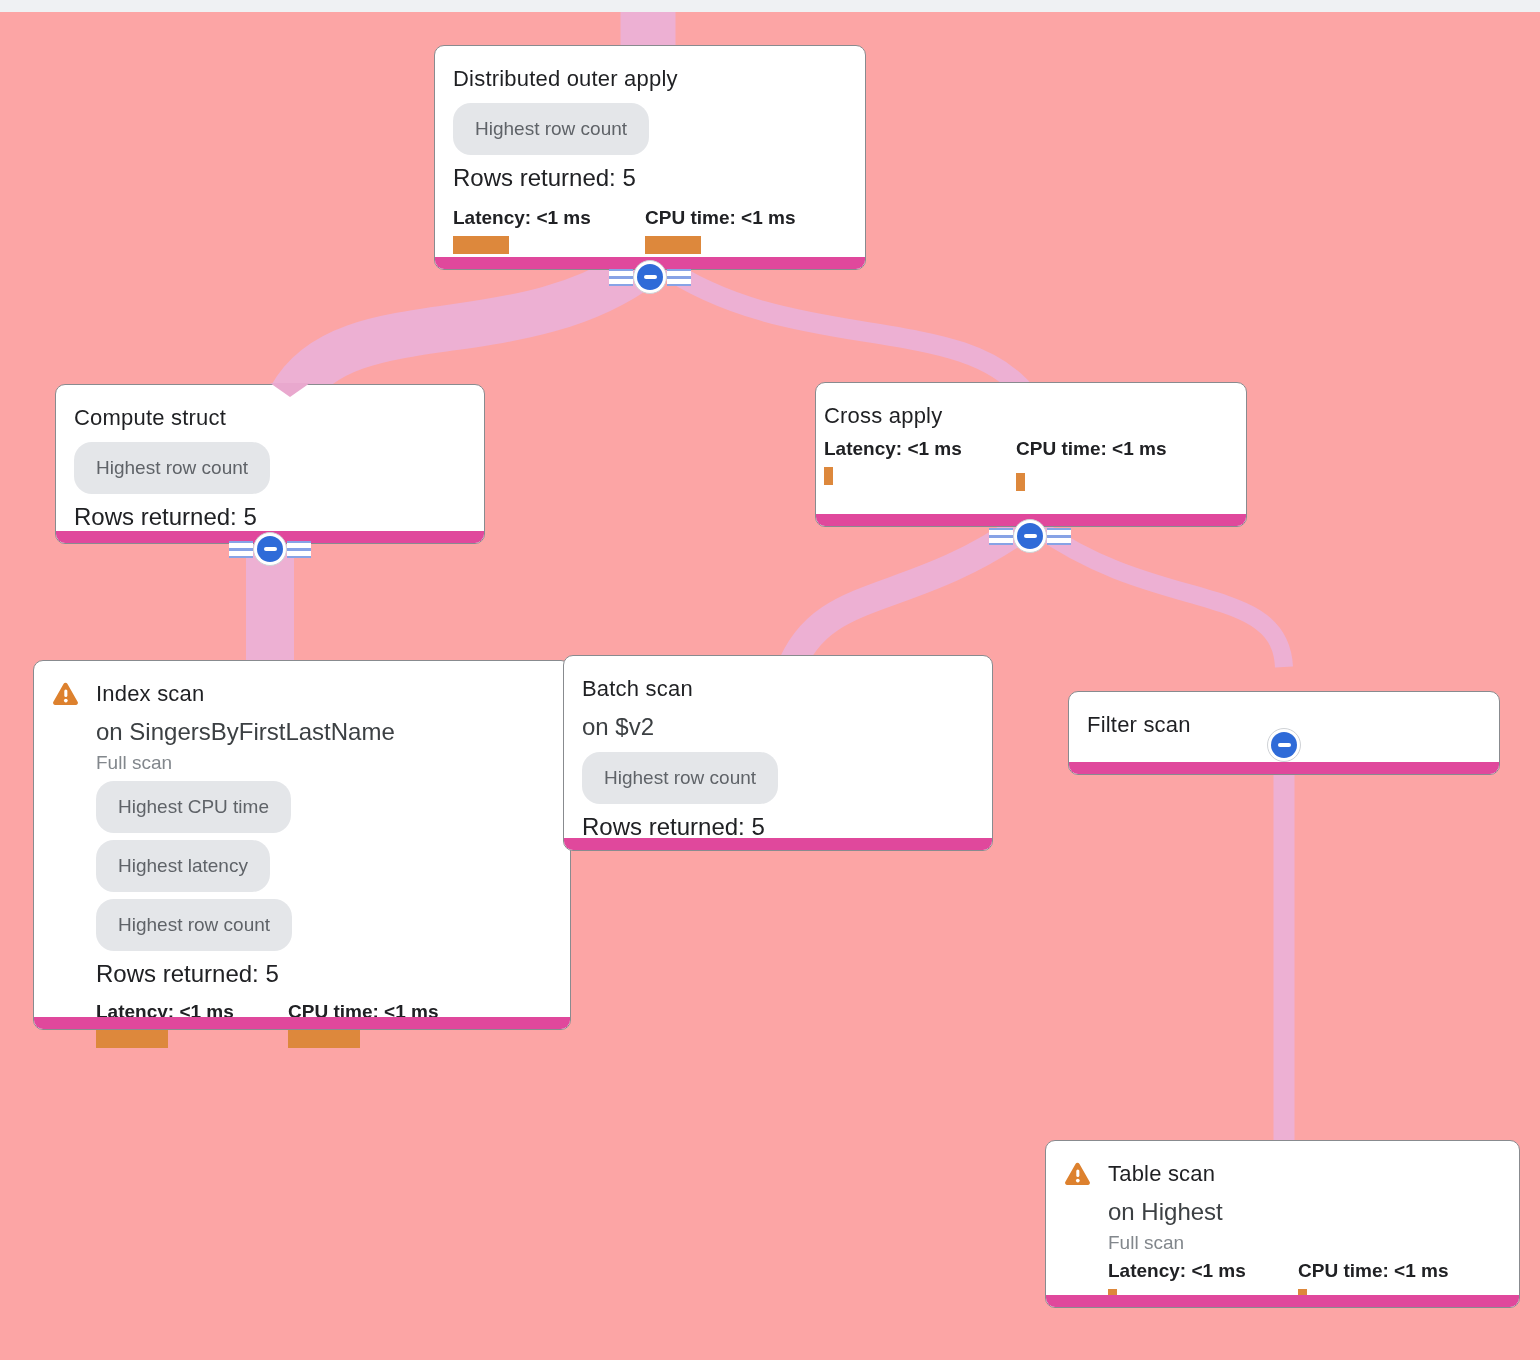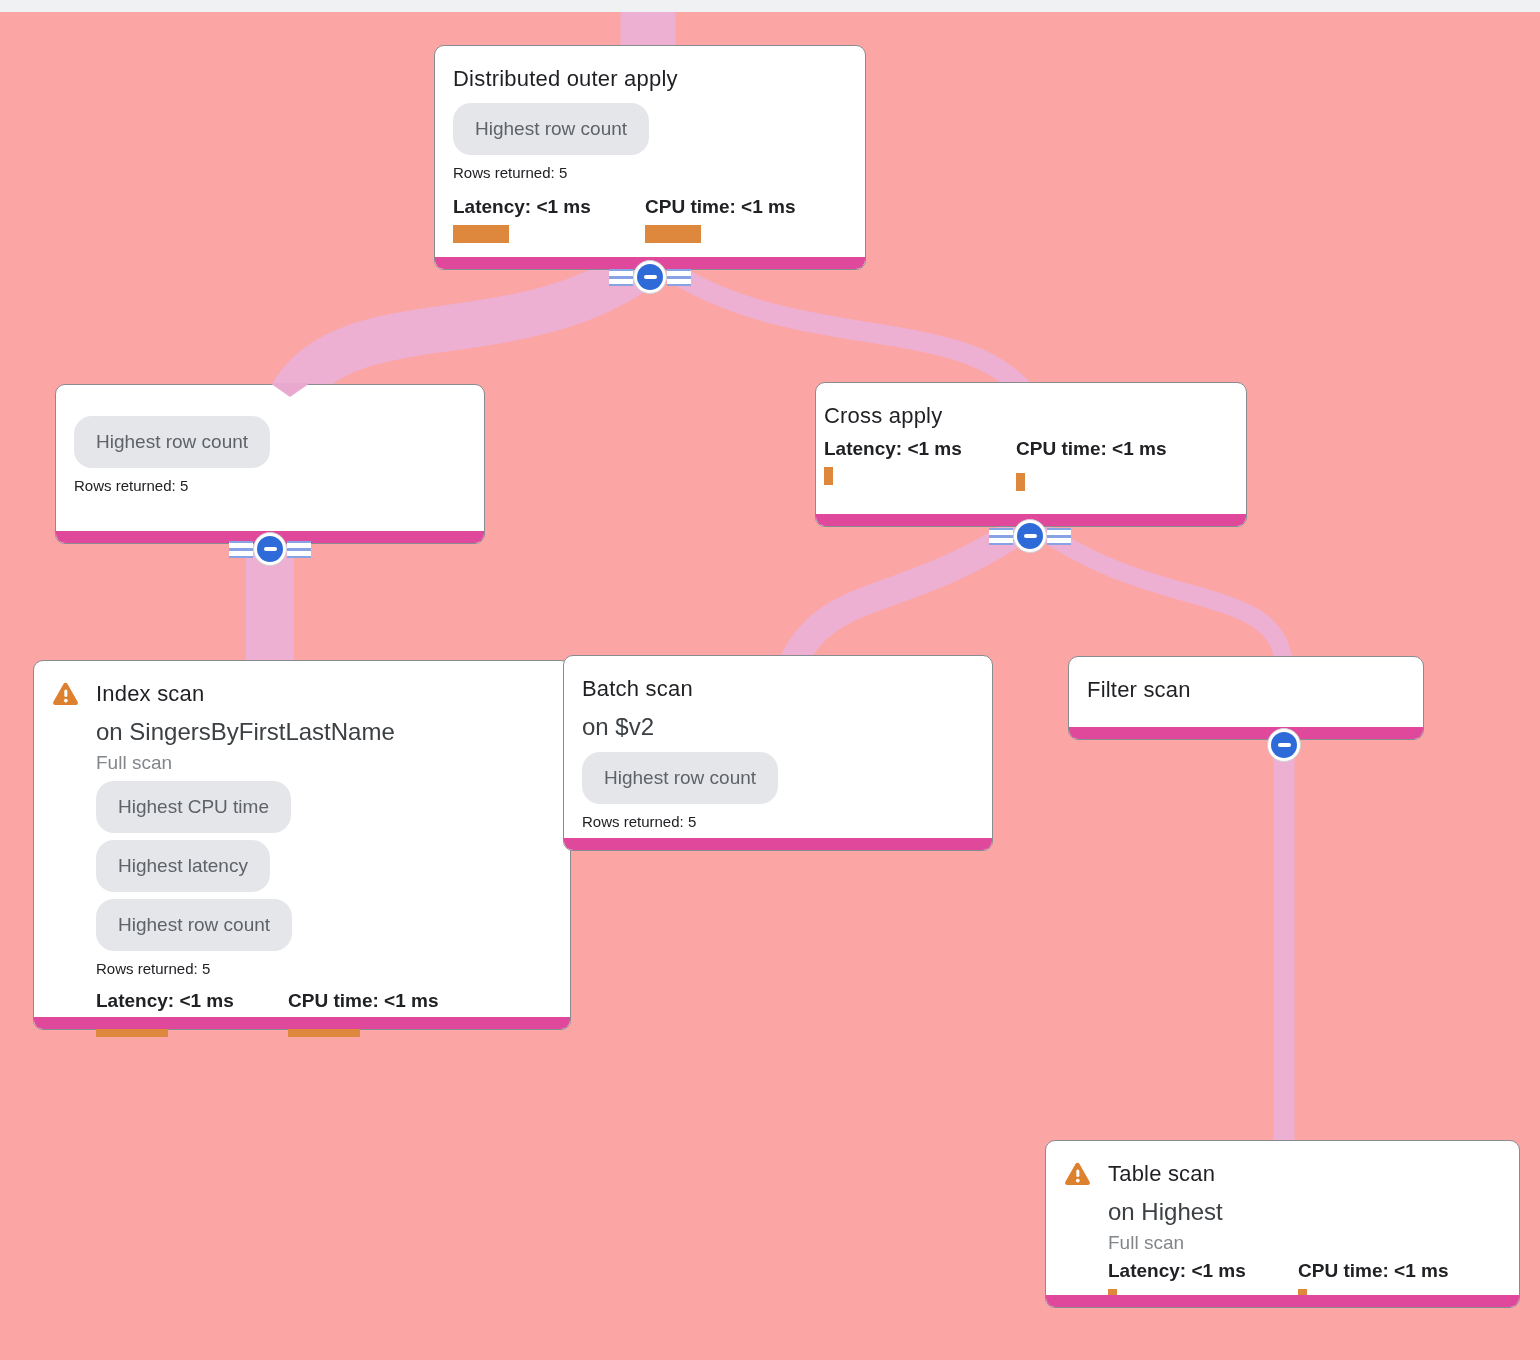--- a/index.html
+++ b/index.html
@@ -14,21 +14,21 @@
         border-radius:0 0 9px 9px;}
   .title{font-size:22px;font-weight:500;color:#1f2023;letter-spacing:.2px;}
   .titlerow{display:flex;align-items:flex-start;}
   .warn{width:27px;height:24px;margin-right:17px;margin-top:1px;flex:0 0 auto;}
   .content{flex:1;}
   .sub{font-size:24px;color:#3c4043;margin-top:11px;}
   .muted{font-size:19px;color:#82878c;margin-top:6px;}
   .pill{display:inline-block;font-size:19px;color:#5f6368;background:#e4e6e9;
         border-radius:18px;padding:8px 22px;line-height:36px;margin-top:11px;}
   .pillstack .pill{margin-top:7px;}
-  .rows{font-size:15px;color:#202124;margin-top:9px;}
+  .rows{font-size:24px;color:#202124;margin-top:9px;}
   .metrics{display:flex;margin-top:15px;}
   .mcol{width:192px;}
   .mlabel{font-size:19px;color:#202124;font-weight:bold;}
   .mbar{height:18px;background:#dd883c;margin-top:7px;}
 
   .collapse{position:absolute;z-index:3;display:flex;align-items:center;}
   .stripe{width:24px;height:17px;
      background:linear-gradient(to bottom,#87a3e6 0 2px,#ffffff 2px 7px,#87a3e6 7px 10px,#ffffff 10px 15px,#87a3e6 15px 17px);}
   .ccircle{width:34px;height:34px;border-radius:50%;background:#ffffff;border:1px solid #cfd2d6;
      box-sizing:border-box;display:flex;align-items:center;justify-content:center;}
@@ -68,20 +68,21 @@
       </div>
       <div class="mcol">
         <div class="mlabel">CPU time: &lt;1 ms</div>
         <div class="mbar" style="width: 56px;"></div>
       </div>
     </div>
     <div class="node-bar"></div>
   </div>
 
   <div class="node" style="left:55px;top:372px;width:430px;height:160px;">
+    <div class="title">Compute struct</div>
     <div><span class="pill">Highest row count</span></div>
     <div class="rows">Rows returned: 5</div>
     <div class="node-bar"></div>
   </div>
 
   <div class="node" style="left:815px;top:370px;width:432px;height:145px;padding-left:8px;">
     <div class="title">Cross apply</div>
     <div class="metrics" style="margin-top:9px;">
       <div class="mcol">
         <div class="mlabel">Latency: &lt;1 ms</div>
@@ -128,21 +129,21 @@
   </div>
 
   <div class="node" style="left:563px;top:643px;width:430px;height:196px;">
     <div class="title">Batch scan</div>
     <div class="sub">on $v2</div>
     <div><span class="pill">Highest row count</span></div>
     <div class="rows">Rows returned: 5</div>
     <div class="node-bar"></div>
   </div>
 
-  <div class="node" style="left:1068px;top:644px;width:356px;height:84px;">
+  <div class="node" style="left:1068px;top:679px;width:432px;height:84px;">
     <div class="title">Filter scan</div>
     <div class="node-bar"></div>
   </div>
 
   <div class="node" style="left:1045px;top:1128px;width:475px;height:168px;">
     <div class="titlerow">
       <svg class="warn" viewBox="0 0 24 22">
         <path d="M10.3 1.6 L0.9 18.1 a2 2 0 0 0 1.7 3 h18.8 a2 2 0 0 0 1.7 -3 L13.7 1.6 a2 2 0 0 0 -3.4 0 Z" fill="#dd812e"></path>
         <rect x="10.9" y="6.8" width="2.8" height="7" rx="1.4" fill="#ffffff"></rect>
         <circle cx="12.3" cy="17" r="1.7" fill="#ffffff"></circle>

